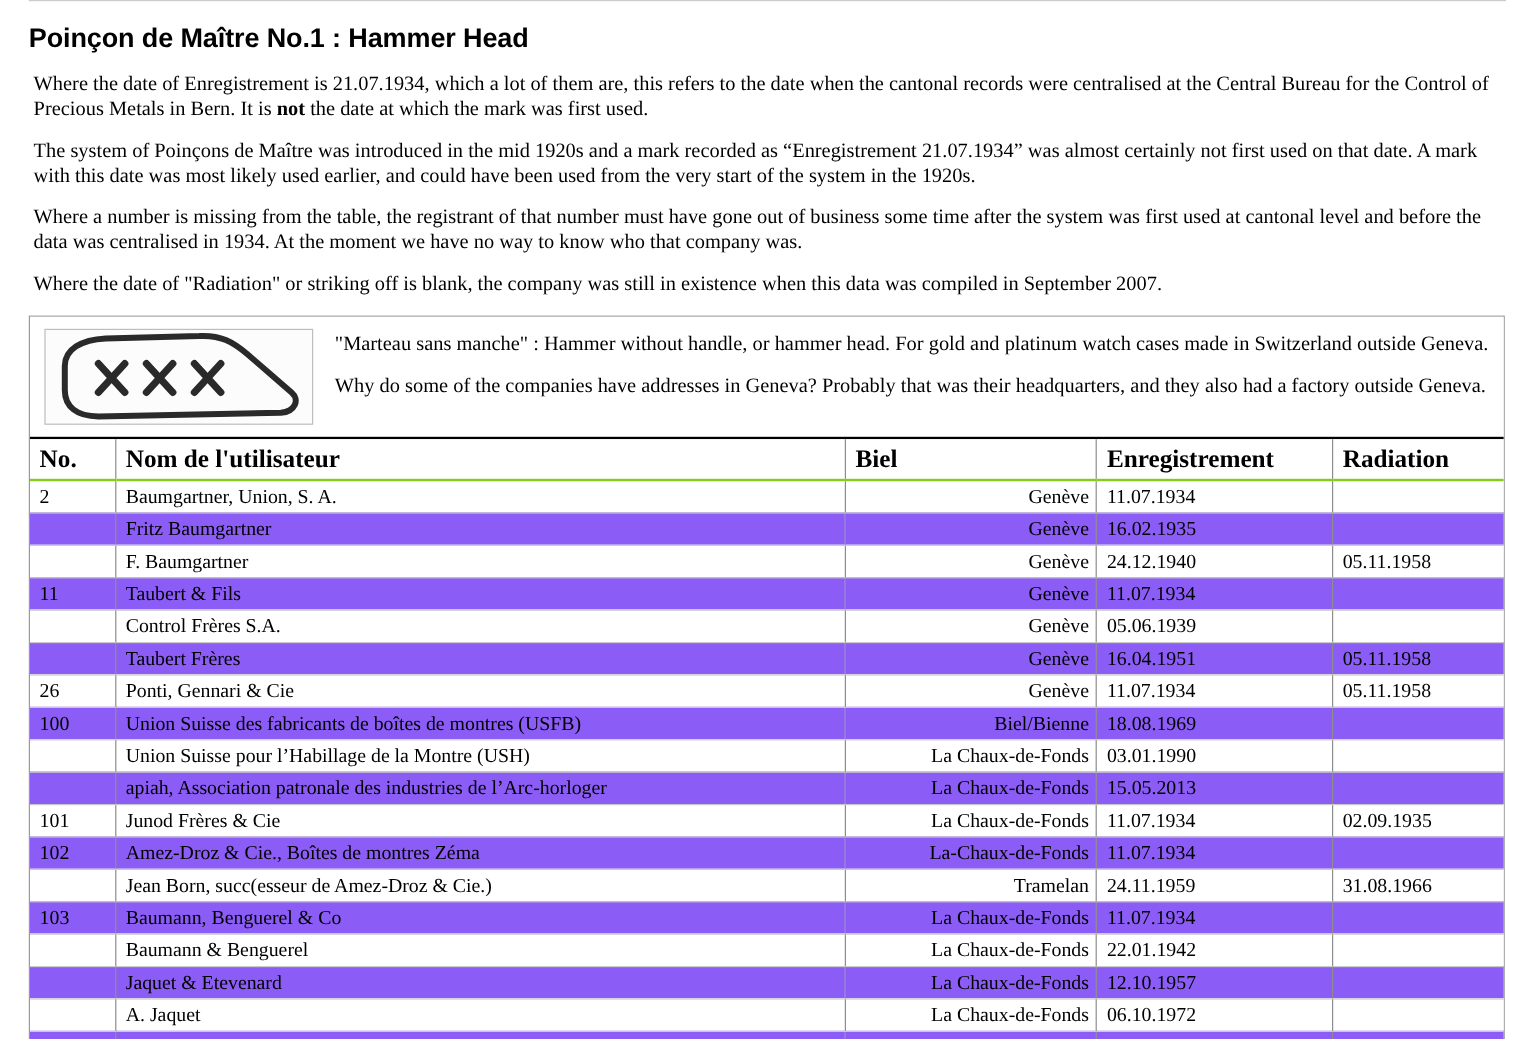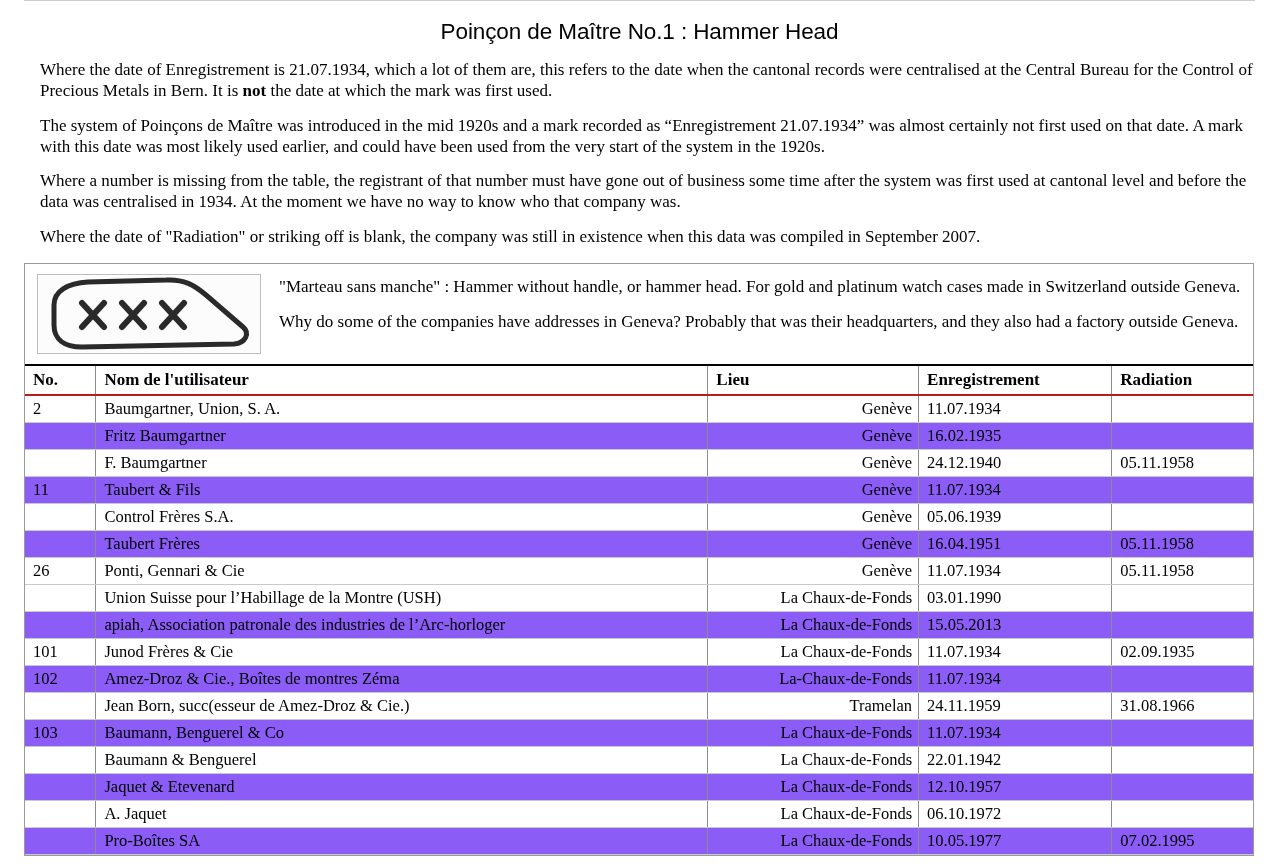--- a/index.html
+++ b/index.html
@@ -21,29 +21,28 @@
     padding: 0 12px 0 24px;
   }
   .topbar {
     height: 4px;
     border-top: 1px solid #cccccc;
     width: 100%;
   }
   h1.title {
     font-family: "Liberation Sans", sans-serif;
     font-size: 22.5px;
-    font-weight: normal;
+    font-weight: bold;
     margin: 14px 0 14px 0;
     letter-spacing: -0.1px;
-    text-align: center;
   }
   p.para {
     font-size: 17px;
     line-height: 1.25;
-    margin: 0 0 13px 16px;
+    margin: 0 0 13px 4px;
     max-width: 1232px;
   }
   p.para b { font-weight: bold; }
 
   .tablewrap {
     border: 1px solid #9a9a9a;
     margin-top: 16px;
     width: 1230px;
     box-sizing: border-box;
   }
@@ -74,24 +73,24 @@
 
   table.data {
     border-collapse: collapse;
     width: 100%;
     font-size: 16.5px;
   }
   table.data th {
     text-align: left;
     font-family: "Liberation Serif", serif;
     font-weight: bold;
-    font-size: 17px;
+    font-size: 21px;
     padding: 4px 6px 4px 8px;
     border-right: 1px solid #8c8c8c;
-    border-bottom: 2px solid #b91c1c;
+    border-bottom: 2px solid #84cc16;
     background: #ffffff;
     white-space: nowrap;
   }
   table.data th:last-child { border-right: none; }
   table.data td {
     padding: 3px 6px 3px 8px;
     border-right: 1px solid #8c8c8c;
     border-bottom: 1px solid #c9c9c9;
     vertical-align: top;
     white-space: nowrap;
@@ -146,21 +145,21 @@
         <p>"Marteau sans manche" : Hammer without handle, or hammer head. For gold and platinum watch cases made in Switzerland outside Geneva.</p>
         <p>Why do some of the companies have addresses in Geneva? Probably that was their headquarters, and they also had a factory outside Geneva.</p>
       </div>
     </div>
 
     <table class="data">
       <thead>
         <tr>
           <th class="col-no">No.</th>
           <th class="col-name">Nom de l'utilisateur</th>
-          <th class="col-lieu">Lieu</th>
+          <th class="col-lieu">Biel</th>
           <th class="col-enr">Enregistrement</th>
           <th class="col-rad">Radiation</th>
         </tr>
       </thead>
       <tbody id="tbody">
           <tr class="plain grpstart">
             <td class="col-no">2</td>
             <td class="col-name">Baumgartner, Union, S. A.</td>
             <td class="col-lieu">Genève</td>
             <td class="col-enr">11.07.1934</td>
@@ -201,20 +200,27 @@
             <td class="col-enr">16.04.1951</td>
             <td class="col-rad">05.11.1958</td>
           </tr>
           <tr class="plain grpstart">
             <td class="col-no">26</td>
             <td class="col-name">Ponti, Gennari &amp; Cie</td>
             <td class="col-lieu">Genève</td>
             <td class="col-enr">11.07.1934</td>
             <td class="col-rad">05.11.1958</td>
           </tr>
+          <tr class="alt grpstart">
+            <td class="col-no">100</td>
+            <td class="col-name">Union Suisse des fabricants de boîtes de montres (USFB)</td>
+            <td class="col-lieu">Biel/Bienne</td>
+            <td class="col-enr">18.08.1969</td>
+            <td class="col-rad"></td>
+          </tr>
           <tr class="plain">
             <td class="col-no"></td>
             <td class="col-name">Union Suisse pour l’Habillage de la Montre (USH)</td>
             <td class="col-lieu">La Chaux-de-Fonds</td>
             <td class="col-enr">03.01.1990</td>
             <td class="col-rad"></td>
           </tr>
           <tr class="alt">
             <td class="col-no"></td>
             <td class="col-name">apiah, Association patronale des industries de l’Arc-horloger</td>

